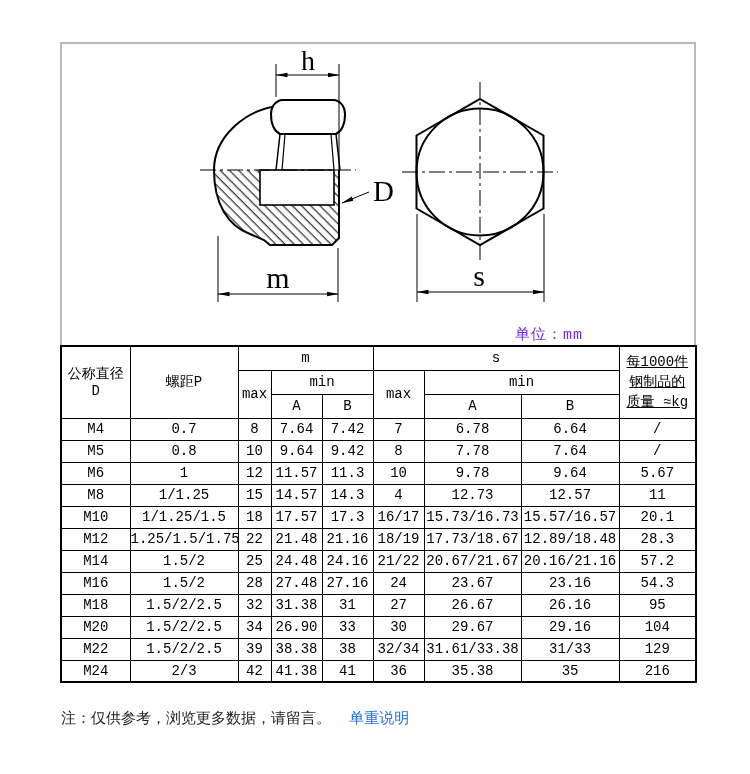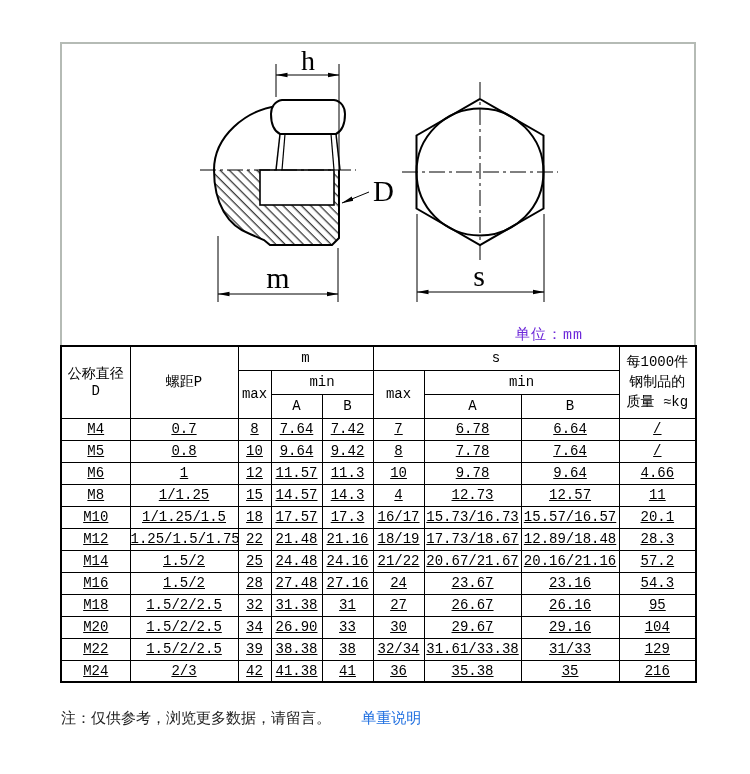--- a/index.html
+++ b/index.html
@@ -8,27 +8,27 @@
          border:2px solid #b5bbb5;border-bottom:none;background:#fff;}
   .frame svg{position:absolute;left:0;top:0;}
   .unit-label{position:absolute;left:424px;top:281px;font-size:15px;color:#6d28d9;
               font-family:"Liberation Mono","DejaVu Sans Mono",monospace;letter-spacing:1px;white-space:nowrap;margin-left:29px;}
   table.spec{position:absolute;left:60px;top:345px;width:637px;border-collapse:collapse;table-layout:fixed;
              border:2px solid #000;background:#fff;}
   table.spec th, table.spec td{border:1px solid #000;text-align:center;vertical-align:middle;padding:0;
              font-family:"Liberation Mono","DejaVu Sans Mono",monospace;font-size:14px;color:#000;
              font-weight:normal;white-space:nowrap;overflow:hidden;}
   thead tr{height:24px;}
-  tbody tr{height:22px;text-decoration:underline;}
+  tbody tr{height:22px;}
   th.cjk{font-size:15px;}
   th.dim-letter{font-family:"Liberation Serif","DejaVu Serif",serif;font-size:18px;}
   th.ab{font-family:"Liberation Serif","DejaVu Serif",serif;font-size:15px;}
-  th.wt{font-size:13px;text-align:left;padding-left:3px;line-height:1.45;}
+  th.wt{font-size:13px;text-align:left;padding-left:3px;line-height:1.45;text-decoration:underline;}
   .footnote{position:absolute;left:61px;top:709px;font-size:15px;color:#222;white-space:nowrap;}
-  .footnote a{margin-left:26px;text-decoration:none;cursor:pointer;}
+  .footnote a{margin-left:14px;text-decoration:none;cursor:pointer;}
   text{font-family:"Liberation Serif","DejaVu Serif",serif;fill:#000;}
 </style>
 </head>
 <body>
 
 <div class="frame" style="border-color: rgb(181, 187, 181);">
   <svg width="636" height="301" viewBox="0 0 636 301">
     <defs>
       <pattern id="hatch" patternUnits="userSpaceOnUse" width="6.5" height="6.5" patternTransform="rotate(-45)">
         <line x1="3" y1="0" x2="3" y2="6.5" stroke="#000" stroke-width="1"></line>
@@ -150,21 +150,21 @@
   </tr>
       <tr>
     <td>M6</td>
     <td>1</td>
     <td>12</td>
     <td>11.57</td>
     <td>11.3</td>
     <td>10</td>
     <td>9.78</td>
     <td>9.64</td>
-    <td>4.66</td>
+    <td>5.67</td>
   </tr>
       <tr>
     <td>M8</td>
     <td>1/1.25</td>
     <td>15</td>
     <td>14.57</td>
     <td>14.3</td>
     <td>4</td>
     <td>12.73</td>
     <td>12.57</td>

